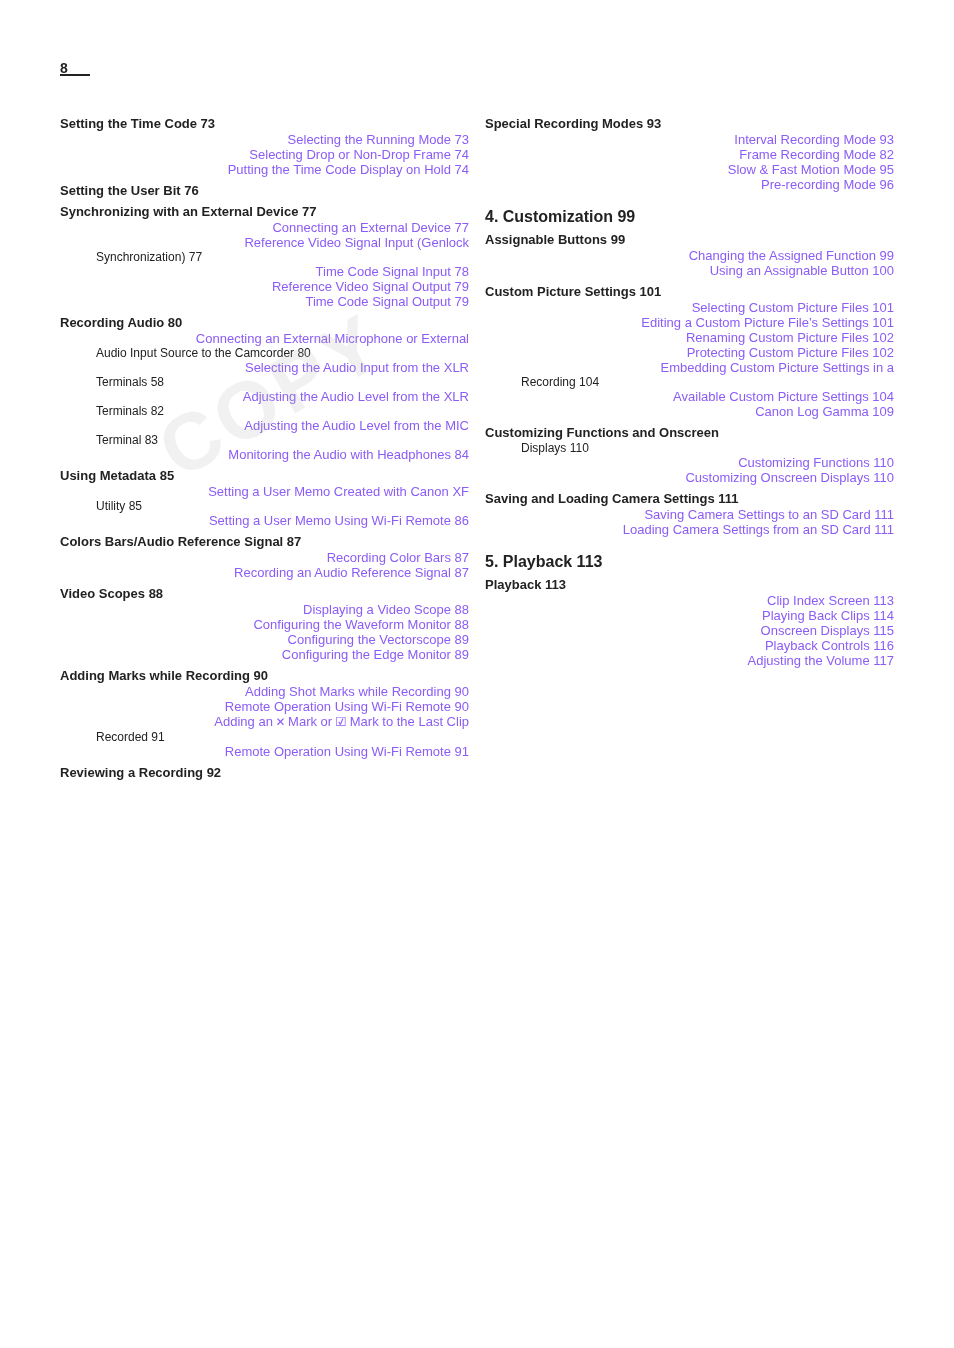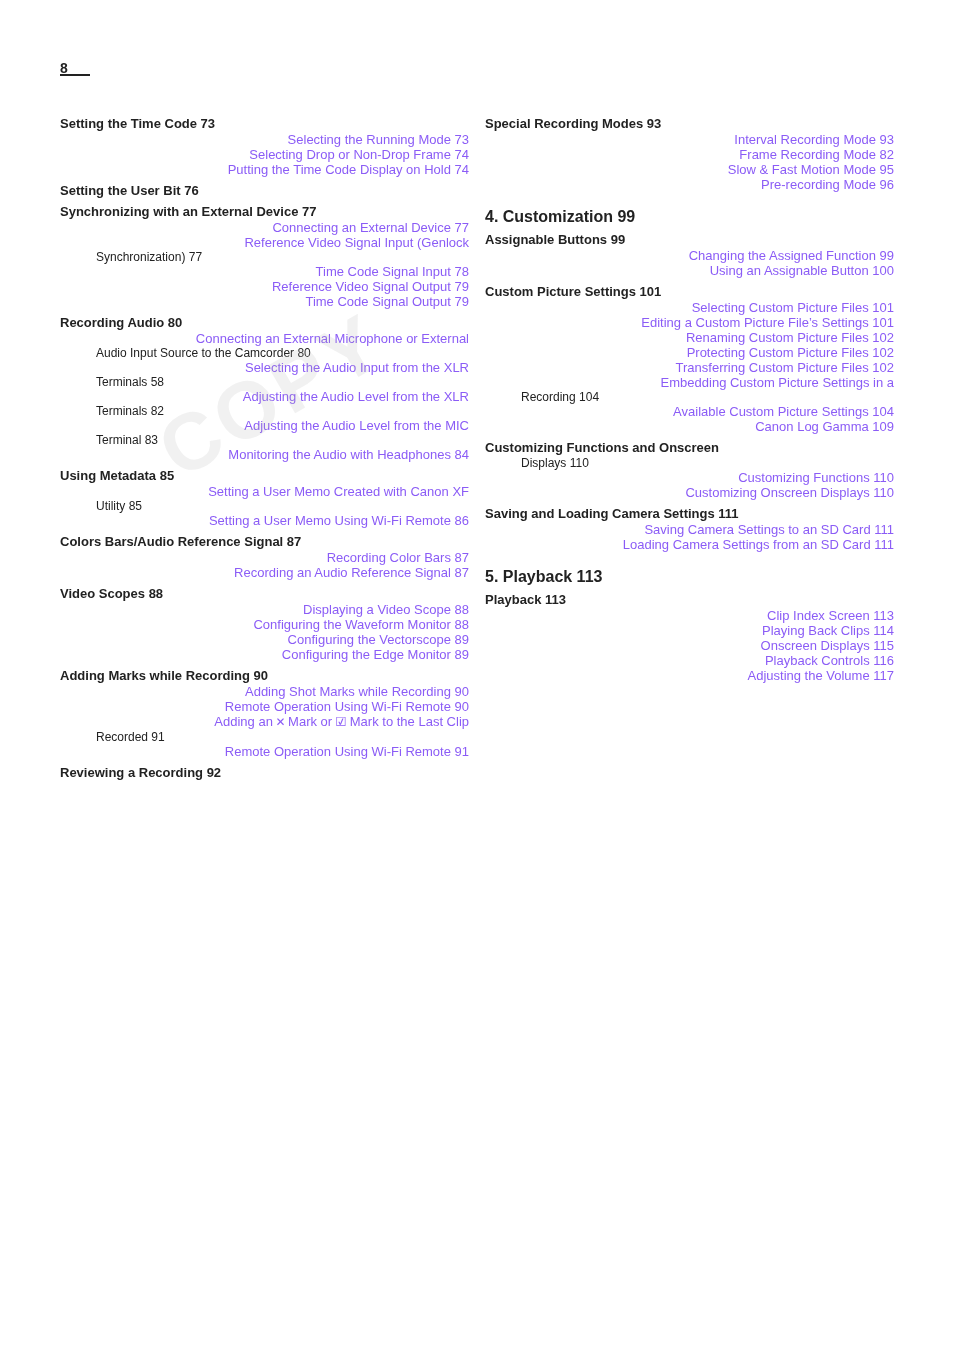--- a/index.html
+++ b/index.html
@@ -142,21 +142,20 @@
         <div class="toc-sub">Pre-recording Mode   96</div>
         <div class="chapter-heading">4. Customization 99</div>
         <div class="toc-section">Assignable Buttons   99</div>
         <div class="toc-sub">Changing the Assigned Function   99</div>
         <div class="toc-sub">Using an Assignable Button   100</div>
         <div class="toc-section">Custom Picture Settings   101</div>
         <div class="toc-sub">Selecting Custom Picture Files   101</div>
         <div class="toc-sub">Editing a Custom Picture File’s Settings   101</div>
         <div class="toc-sub">Renaming Custom Picture Files   102</div>
         <div class="toc-sub">Protecting Custom Picture Files   102</div>
-        <div class="toc-sub">Transferring Custom Picture Files   102</div>
         <div class="toc-sub">Embedding Custom Picture Settings in a</div>
         <div class="toc-sub-deep">Recording   104</div>
         <div class="toc-sub">Available Custom Picture Settings   104</div>
         <div class="toc-sub">Canon Log Gamma   109</div>
         <div class="toc-section">Customizing Functions and Onscreen</div>
         <div class="toc-sub-deep">Displays   110</div>
         <div class="toc-sub">Customizing Functions   110</div>
         <div class="toc-sub">Customizing Onscreen Displays   110</div>
         <div class="toc-section">Saving and Loading Camera Settings   111</div>
         <div class="toc-sub">Saving Camera Settings to an SD Card   111</div>

